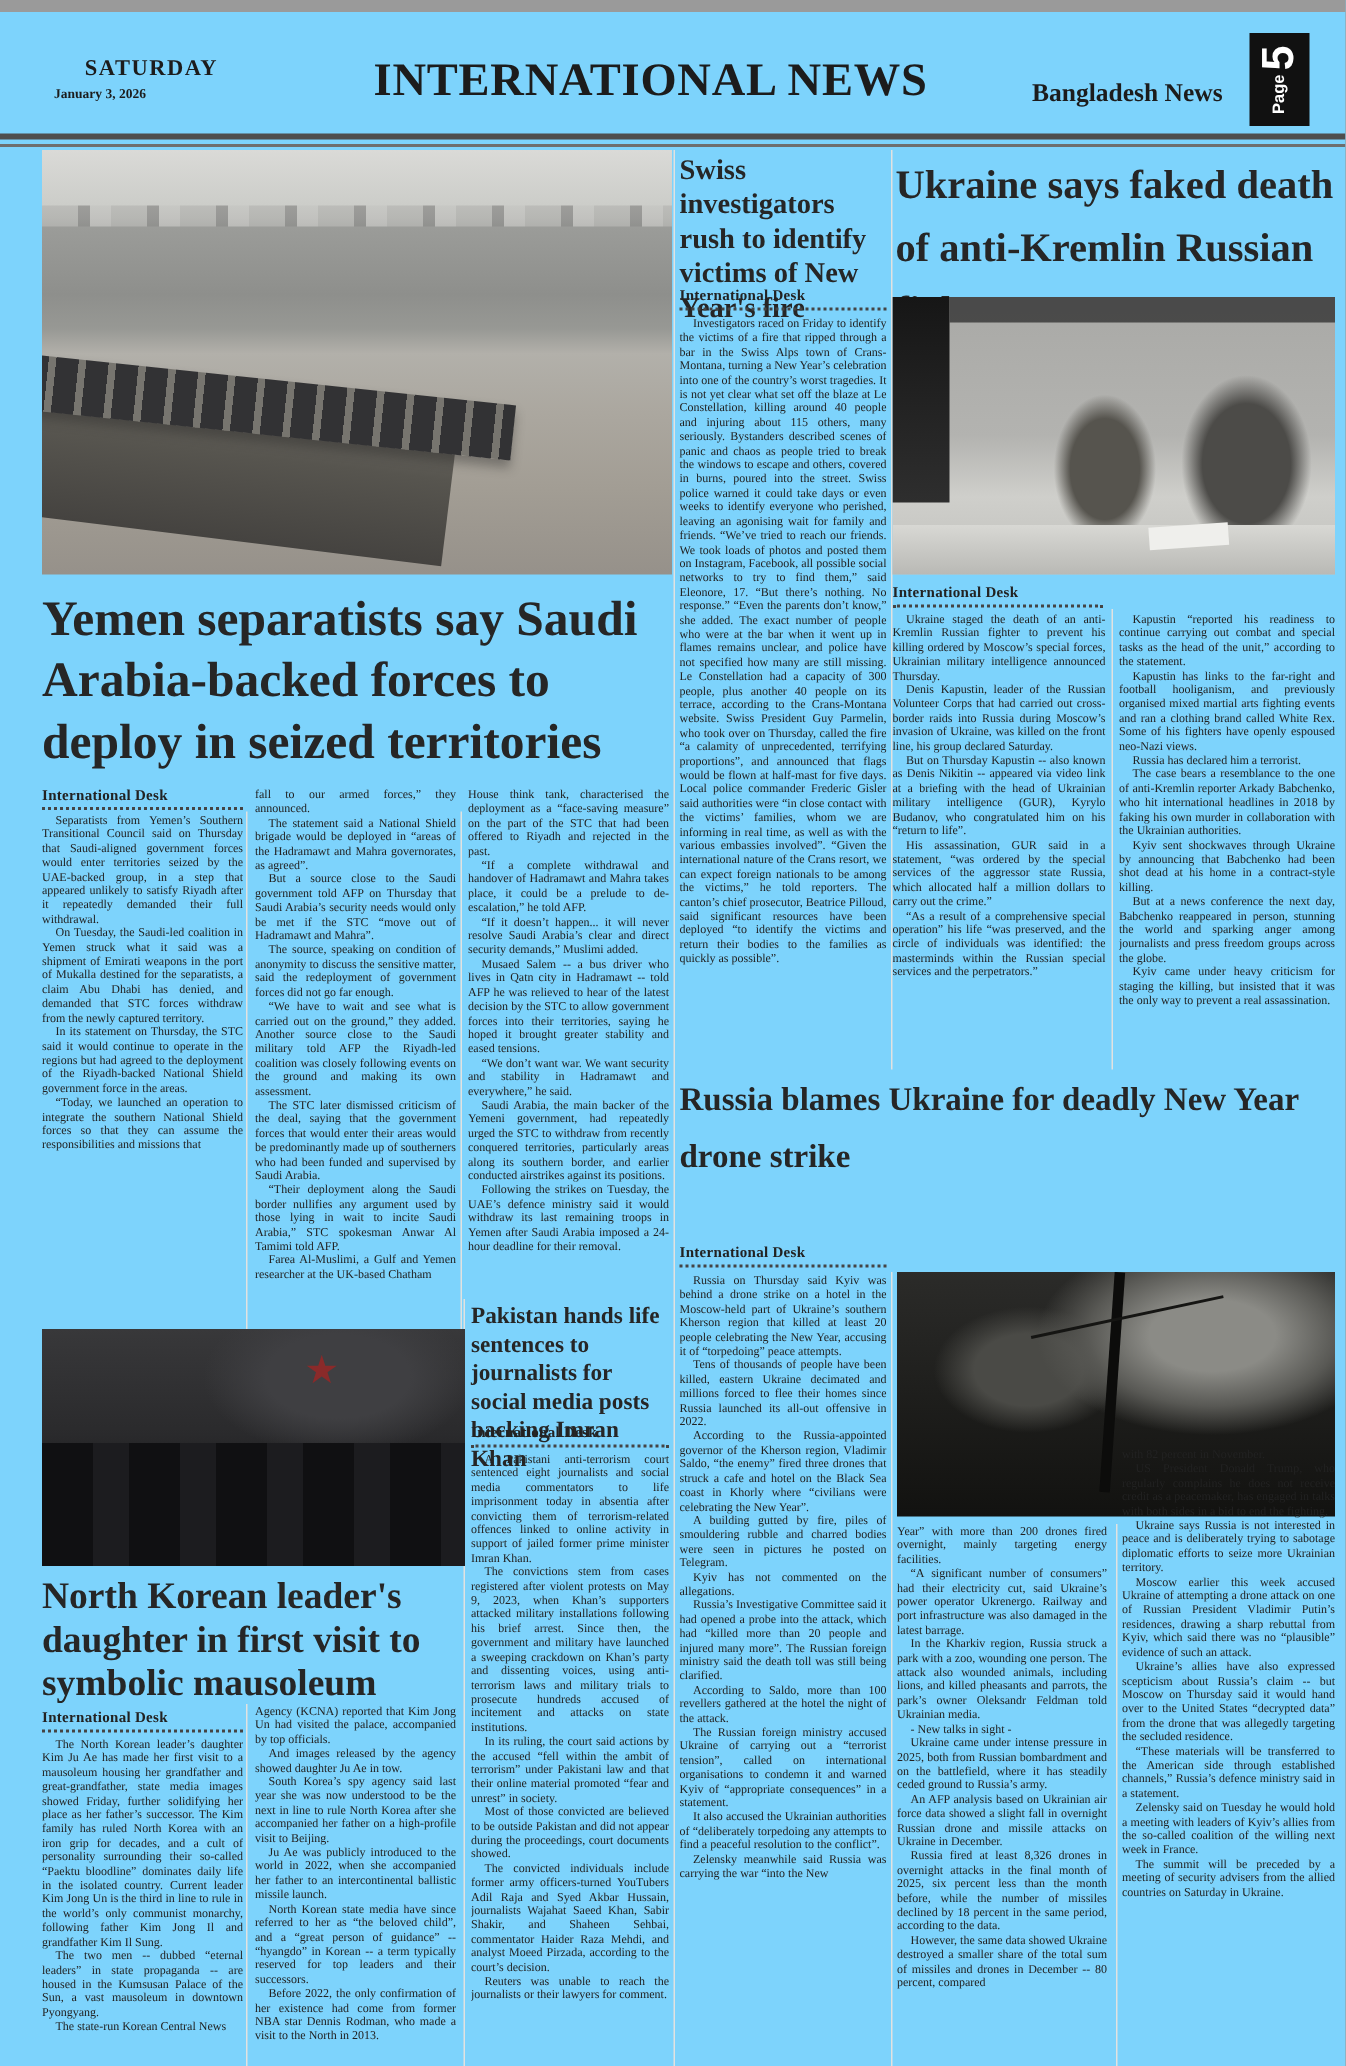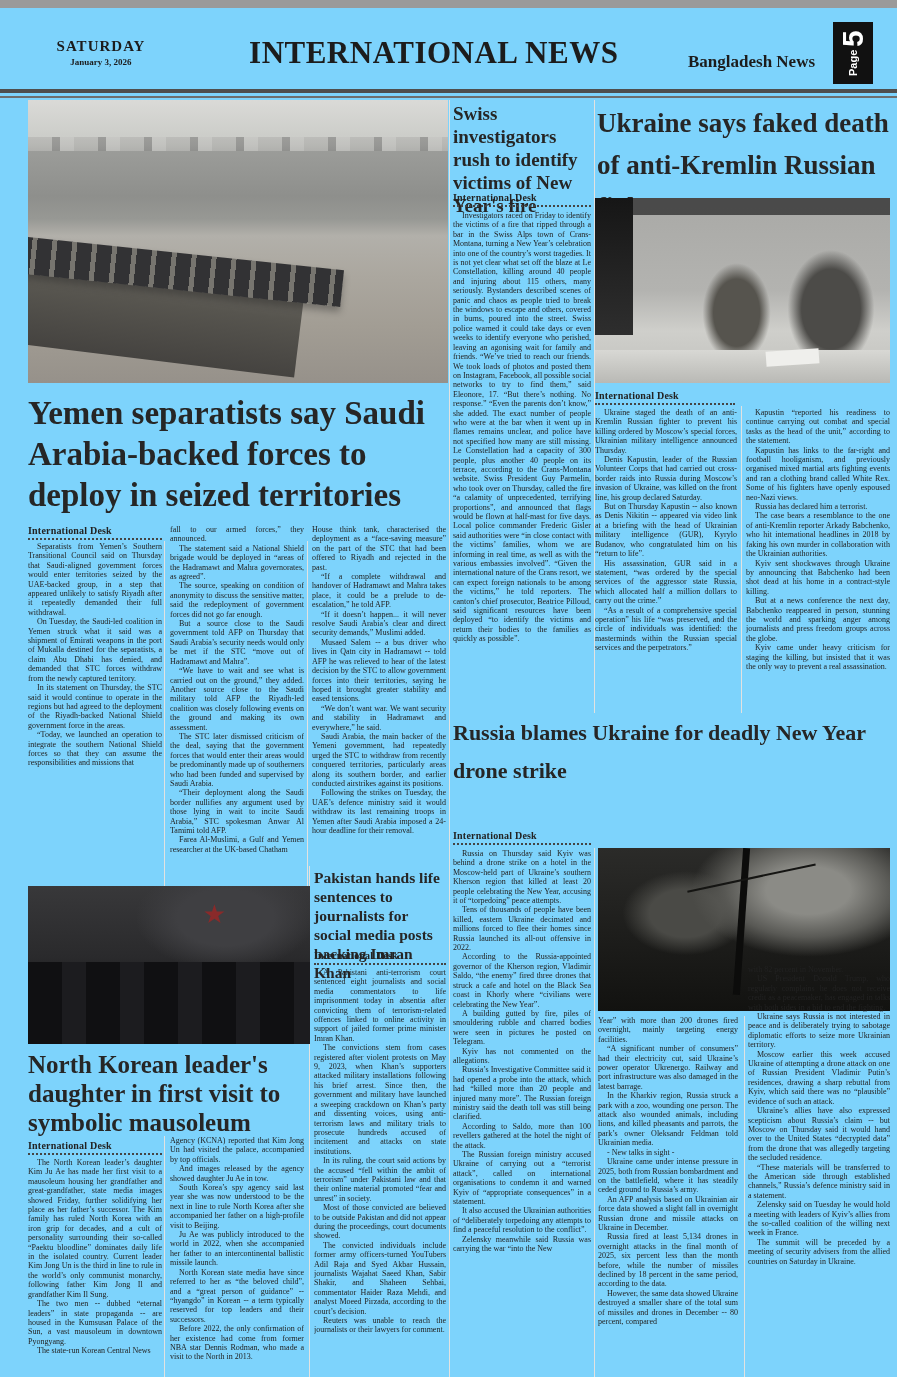--- a/index.html
+++ b/index.html
@@ -3,21 +3,21 @@
 <meta charset="utf-8">
 <style>
   *{margin:0;padding:0;box-sizing:border-box}
   html,body{background:#9a9a9a}
   .page{position:relative;width:897px;height:1377px;margin:8px auto;background:#7dd3fc;
         font-family:"Liberation Serif",serif;color:#1c1c1c;overflow:hidden}
   .abs{position:absolute}
 
   
   .date-day{font-weight:bold;font-size:15px;letter-spacing:1px;text-align:center}
-  .date-sub{font-weight:bold;font-size:9px;text-align:center;margin-top:2px}
+  .date-sub{font-weight:bold;font-size:9px;text-align:left;margin-top:2px}
   .masthead{font-weight:bold;font-size:31px;letter-spacing:.5px;white-space:nowrap}
   .brand{font-weight:bold;font-size:17px;white-space:nowrap}
   .pagebox{background:#111;color:#fff;display:flex;align-items:center;justify-content:center}
   .pagebox-inner{writing-mode:vertical-rl;transform:rotate(180deg);display:flex;align-items:center;gap:3px}
   .pagebox-word{font-size:11px;font-weight:bold;font-family:"Liberation Sans",sans-serif}
   .pagebox-num{font-size:30px;font-weight:bold;font-family:"Liberation Sans",sans-serif}
   .rule-a{border-top:4px solid #4e4e4e}
   .rule-b{border-top:2px solid #6e6e6e}
 
   
@@ -109,22 +109,22 @@
   </div>
   <div class="abs body-col" style="left:28px;top:534px;width:134px;height:344px">
       <p>Separatists from Yemen’s Southern Transitional Council said on Thursday that Saudi-aligned government forces would enter territories seized by the UAE-backed group, in a step that appeared unlikely to satisfy Riyadh after it repeatedly demanded their full withdrawal.</p>
       <p>On Tuesday, the Saudi-led coalition in Yemen struck what it said was a shipment of Emirati weapons in the port of Mukalla destined for the separatists, a claim Abu Dhabi has denied, and demanded that STC forces withdraw from the newly captured territory.</p>
       <p>In its statement on Thursday, the STC said it would continue to operate in the regions but had agreed to the deployment of the Riyadh-backed National Shield government force in the areas.</p>
       <p>“Today, we launched an operation to integrate the southern National Shield forces so that they can assume the responsibilities and missions that</p>
     </div>
   <div class="abs body-col" style="left:170px;top:517px;width:134px;height:361px">
       <p class="cont">fall to our armed forces,” they announced.</p>
       <p>The statement said a National Shield brigade would be deployed in “areas of the Hadramawt and Mahra governorates, as agreed”.</p>
+      <p>But a source close to the Saudi government told AFP on Thursday that Saudi Arabia’s security needs would only be met if the STC “move out of Hadramawt and Mahra”.</p>
       <p>The source, speaking on condition of anonymity to discuss the sensitive matter, said the redeployment of government forces did not go far enough.</p>
-      <p>But a source close to the Saudi government told AFP on Thursday that Saudi Arabia’s security needs would only be met if the STC “move out of Hadramawt and Mahra”.</p>
       <p>“We have to wait and see what is carried out on the ground,” they added. Another source close to the Saudi military told AFP the Riyadh-led coalition was closely following events on the ground and making its own assessment.</p>
       <p>The STC later dismissed criticism of the deal, saying that the government forces that would enter their areas would be predominantly made up of southerners who had been funded and supervised by Saudi Arabia.</p>
       <p>“Their deployment along the Saudi border nullifies any argument used by those lying in wait to incite Saudi Arabia,” STC spokesman Anwar Al Tamimi told AFP.</p>
       <p>Farea Al-Muslimi, a Gulf and Yemen researcher at the UK-based Chatham</p>
     </div>
   <div class="abs body-col" style="left:312px;top:517px;width:134px;height:361px">
       <p class="cont">House think tank, characterised the deployment as a “face-saving measure” on the part of the STC that had been offered to Riyadh and rejected in the past.</p>
       <p>“If a complete withdrawal and handover of Hadramawt and Mahra takes place, it could be a prelude to de-escalation,” he told AFP.</p>
       <p>“If it doesn’t happen... it will never resolve Saudi Arabia’s clear and direct security demands,” Muslimi added.</p>
       <p>Musaed Salem -- a bus driver who lives in Qatn city in Hadramawt -- told AFP he was relieved to hear of the latest decision by the STC to allow government forces into their territories, saying he hoped it brought greater stability and eased tensions.</p>
@@ -180,32 +180,32 @@
     <div class="branch"></div>
   </div>
   <div class="abs body-col" style="left:453px;top:841px;width:138px;height:531px">
       <p>Russia on Thursday said Kyiv was behind a drone strike on a hotel in the Moscow-held part of Ukraine’s southern Kherson region that killed at least 20 people celebrating the New Year, accusing it of “torpedoing” peace attempts.</p>
       <p>Tens of thousands of people have been killed, eastern Ukraine decimated and millions forced to flee their homes since Russia launched its all-out offensive in 2022.</p>
       <p>According to the Russia-appointed governor of the Kherson region, Vladimir Saldo, “the enemy” fired three drones that struck a cafe and hotel on the Black Sea coast in Khorly where “civilians were celebrating the New Year”.</p>
       <p>A building gutted by fire, piles of smouldering rubble and charred bodies were seen in pictures he posted on Telegram.</p>
       <p>Kyiv has not commented on the allegations.</p>
       <p>Russia’s Investigative Committee said it had opened a probe into the attack, which had “killed more than 20 people and injured many more”. The Russian foreign ministry said the death toll was still being clarified.</p>
       <p>According to Saldo, more than 100 revellers gathered at the hotel the night of the attack.</p>
-      <p>The Russian foreign ministry accused Ukraine of carrying out a “terrorist attack”, called on international organisations to condemn it and warned Kyiv of “appropriate consequences” in a statement.</p>
+      <p>The Russian foreign ministry accused Ukraine of carrying out a “terrorist tension”, called on international organisations to condemn it and warned Kyiv of “appropriate consequences” in a statement.</p>
       <p>It also accused the Ukrainian authorities of “deliberately torpedoing any attempts to find a peaceful resolution to the conflict”.</p>
       <p>Zelensky meanwhile said Russia was carrying the war “into the New</p>
     </div>
   <div class="abs body-col" style="left:598px;top:1008px;width:140px;height:364px">
       <p class="cont">Year” with more than 200 drones fired overnight, mainly targeting energy facilities.</p>
       <p>“A significant number of consumers” had their electricity cut, said Ukraine’s power operator Ukrenergo. Railway and port infrastructure was also damaged in the latest barrage.</p>
       <p>In the Kharkiv region, Russia struck a park with a zoo, wounding one person. The attack also wounded animals, including lions, and killed pheasants and parrots, the park’s owner Oleksandr Feldman told Ukrainian media.</p>
       <p>- New talks in sight -</p>
       <p>Ukraine came under intense pressure in 2025, both from Russian bombardment and on the battlefield, where it has steadily ceded ground to Russia’s army.</p>
       <p>An AFP analysis based on Ukrainian air force data showed a slight fall in overnight Russian drone and missile attacks on Ukraine in December.</p>
-      <p>Russia fired at least 5,134 drones in overnight attacks in the final month of 2025, six percent less than the month before, while the number of missiles declined by 18 percent in the same period, according to the data.</p>
+      <p>Russia fired at least 8,326 drones in overnight attacks in the final month of 2025, six percent less than the month before, while the number of missiles declined by 18 percent in the same period, according to the data.</p>
       <p>However, the same data showed Ukraine destroyed a smaller share of the total sum of missiles and drones in December -- 80 percent, compared</p>
     </div>
   <div class="abs body-col" style="left:748px;top:957px;width:142px;height:368px">
       <p class="cont">with 82 percent in November.</p>
       <p>US President Donald Trump, who regularly complains he does not receive credit as a peacemaker, has engaged in talks with both sides in a bid to end the fighting.</p>
       <p>Ukraine says Russia is not interested in peace and is deliberately trying to sabotage diplomatic efforts to seize more Ukrainian territory.</p>
       <p>Moscow earlier this week accused Ukraine of attempting a drone attack on one of Russian President Vladimir Putin’s residences, drawing a sharp rebuttal from Kyiv, which said there was no “plausible” evidence of such an attack.</p>
       <p>Ukraine’s allies have also expressed scepticism about Russia’s claim -- but Moscow on Thursday said it would hand over to the United States “decrypted data” from the drone that was allegedly targeting the secluded residence.</p>
       <p>“These materials will be transferred to the American side through established channels,” Russia’s defence ministry said in a statement.</p>
       <p>Zelensky said on Tuesday he would hold a meeting with leaders of Kyiv’s allies from the so-called coalition of the willing next week in France.</p>

